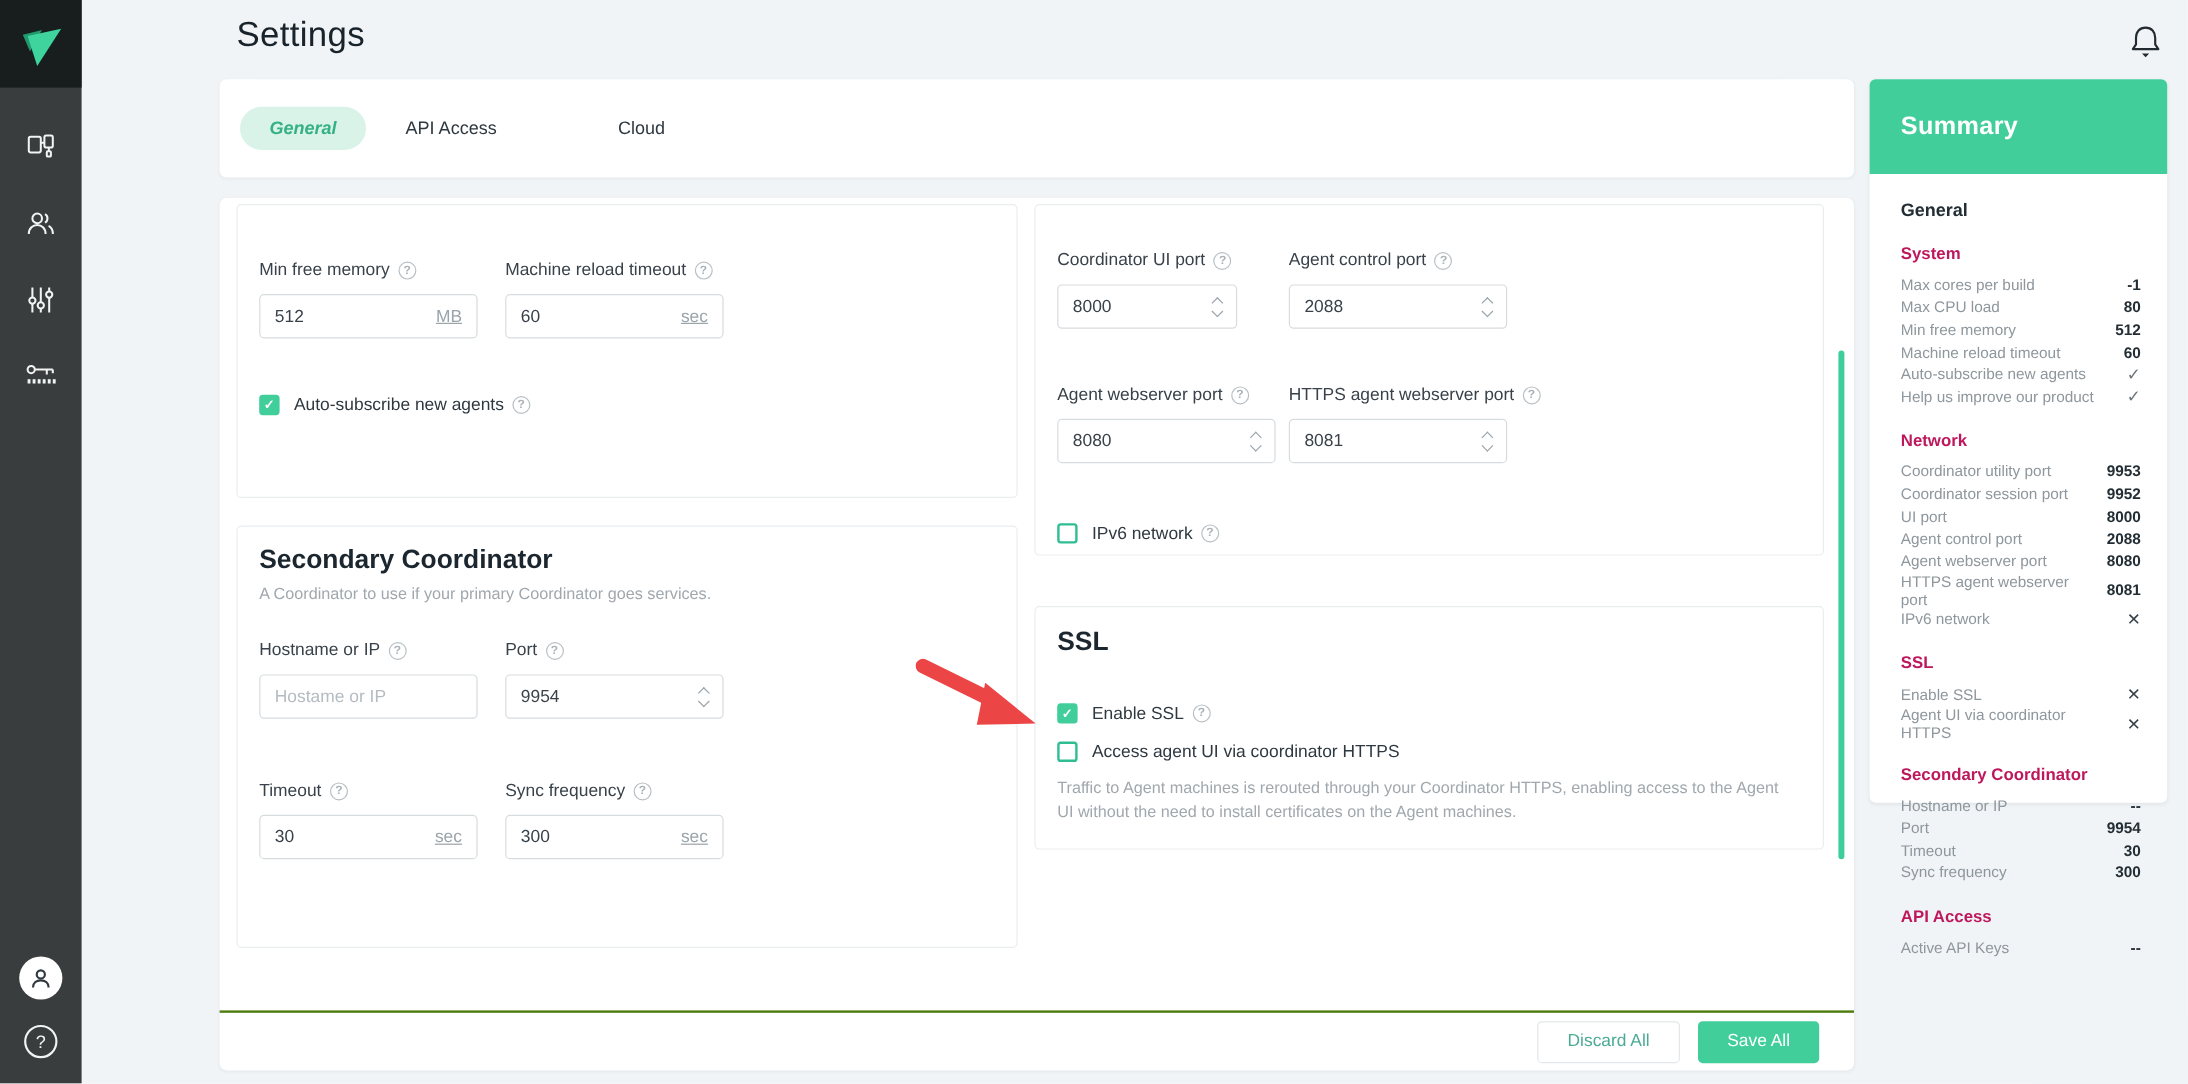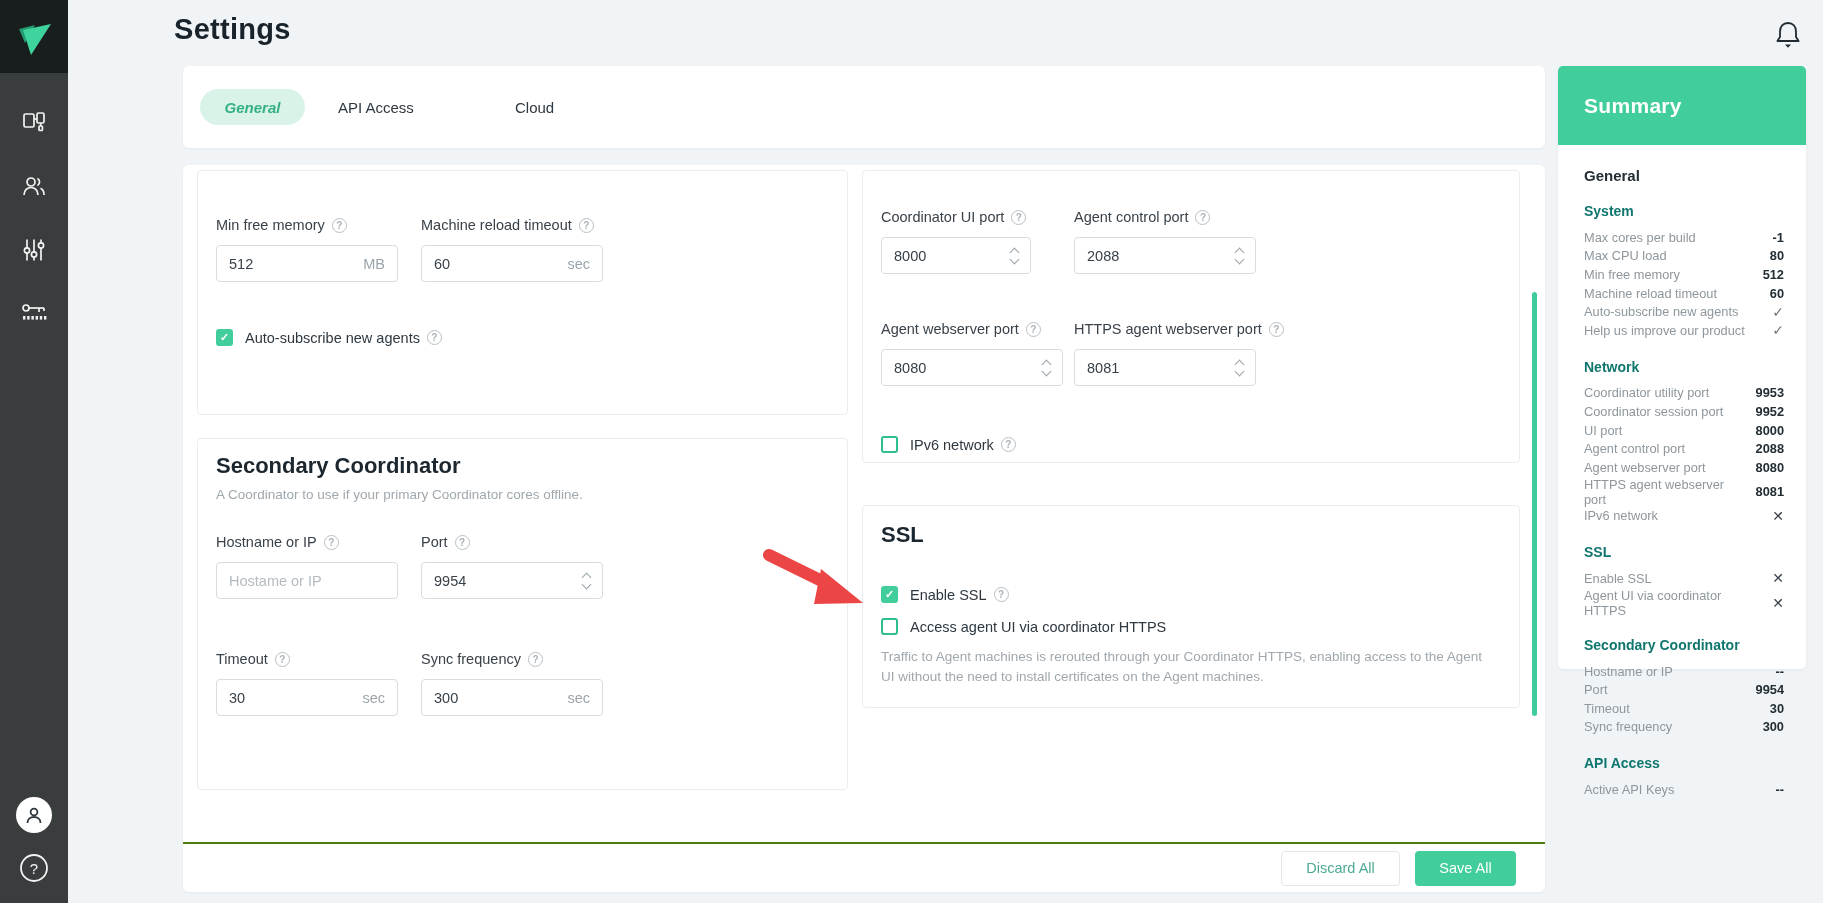--- a/index.html
+++ b/index.html
@@ -7,21 +7,21 @@
 
   
   .sidebar { position:absolute; left:0; top:0; width:68px; height:903px; background:#3a3d3d; z-index:5; }
   .logo-block { width:68px; height:73px; background:#181d1d; display:flex; align-items:center; justify-content:center; }
   .nav-icons { display:flex; flex-direction:column; align-items:center; gap:30px; margin-top:32px; }
   .nav-btn { width:34px; height:34px; display:flex; align-items:center; justify-content:center; cursor:pointer; }
   .sidebar-bottom { position:absolute; bottom:18px; left:0; width:68px; display:flex; flex-direction:column; align-items:center; gap:18px; }
   .avatar-circle { width:36px; height:36px; border-radius:50%; background:#fff; display:flex; align-items:center; justify-content:center; }
 
   
-  .page-title { position:absolute; left:174px; top:13px; font-size:29px; font-weight:700; color:#19232b; letter-spacing:.3px; }
+  .page-title { position:absolute; left:197px; top:13px; font-size:29px; font-weight:400; color:#19232b; letter-spacing:.3px; }
   .bell { position:absolute; left:1773px; top:19px; width:30px; height:32px; cursor:pointer; }
 
   
   .tabbar { position:absolute; left:183px; top:66px; width:1362px; height:82px; background:#fff; border-radius:6px; box-shadow:0 1px 3px rgba(20,30,40,.05); }
   .tab-pill { position:absolute; left:17px; top:23px; width:105px; height:36px; background:#d9f3e9; border-radius:18px; display:flex; align-items:center; justify-content:center; font-size:15px; font-weight:700; font-style:italic; color:#35b183; cursor:pointer; }
   .tab-plain { position:absolute; top:23px; height:36px; display:flex; align-items:center; font-size:15px; color:#2e3840; cursor:pointer; }
   .tab-api { left:155px; }
   .tab-cloud { left:292px;margin-left:40px; }
 
   
@@ -34,21 +34,21 @@
 
   .field-row { display:flex; }
   .fw205 { width:205px; }
   .fw193 { width:193px; }
   .f-label { font-size:14.5px; color:#39424a; display:flex; align-items:center; gap:7px; height:20px; margin-bottom:10px; white-space:nowrap; }
   .q { width:15px; height:15px; border:1.4px solid #b9c0c5; border-radius:50%; color:#aab2b8; font-size:10px; font-weight:700; display:inline-flex; align-items:center; justify-content:center; flex:0 0 auto; cursor:pointer; }
   .input-box { height:37px; border:1px solid #d7dcdf; border-radius:4px; display:flex; align-items:center; padding:0 12px; background:#fff; }
   .w150 { width:150px; } .w182 { width:182px; }
   .input-box input { border:none; outline:none; flex:1 1 auto; min-width:0; font-size:14.5px; color:#39424a; font-family:"Liberation Sans",sans-serif; background:transparent; }
   .input-box input::placeholder { color:#b4bcc2; }
-  .suffix { font-size:14.5px; color:#9aa4ab; flex:0 0 auto; }
+  .suffix { font-size:14.5px; color:#9aa4ab; flex:0 0 auto;text-decoration:underline; }
   .stepper { display:flex; flex-direction:column; align-items:center; gap:4px; flex:0 0 auto; cursor:pointer; padding-left:6px; }
   .stepper i { display:block; width:7px; height:7px; border-right:1.6px solid #9aa4ab; border-bottom:1.6px solid #9aa4ab; }
   .stepper .up { transform:rotate(-135deg); margin-bottom:-2px; }
   .stepper .down { transform:rotate(45deg); margin-top:-2px; }
 
   .check-row { display:flex; align-items:center; gap:12px; font-size:14.5px; color:#2e3840; }
   .checkbox { width:17px; height:17px; border-radius:3px; border:2px solid #2fbd92; background:#fff; display:flex; align-items:center; justify-content:center; cursor:pointer; flex:0 0 auto; }
   .checkbox[data-checked="true"] { background:#41ce9b; border-color:#41ce9b; }
   .checkbox[data-checked="true"]::after { content:"✓"; color:#fff; font-size:11px; font-weight:700; }
   .check-label { display:flex; align-items:center; gap:7px; }
@@ -74,21 +74,21 @@
 
   
   .scroll-thumb { position:absolute; left:1532px; top:292px; width:5px; height:424px; background:#3fce9b; border-radius:3px; z-index:6; cursor:grab; }
 
   
   .summary { position:absolute; left:1558px; top:66px; width:248px; height:603px; background:#fff; border-radius:5px; box-shadow:0 1px 3px rgba(20,30,40,.06); }
   .summary-header { height:79px; background:#41ce9b; border-radius:5px 5px 0 0; display:flex; align-items:center; padding-left:26px; }
   .summary-header span { color:#fff; font-size:21px; font-weight:700; letter-spacing:.3px; }
   .summary-body { padding:0 22px 0 26px; }
   .sum-h1 { font-size:15px; font-weight:700; color:#222d34; margin-top:22px; }
-  .sum-h2 { font-size:14px; font-weight:700; color:#0f766e; margin-top:19px; margin-bottom:9px; }
+  .sum-h2 { font-size:14px; font-weight:700; color:#be185d; margin-top:19px; margin-bottom:9px; }
   .sum-row { display:flex; align-items:center; justify-content:space-between; gap:25px; min-height:18.6px; }
   .sum-lbl { font-size:12.8px; color:#8e979d; line-height:15px; }
   .sum-val { font-size:12.8px; font-weight:700; color:#222d34; text-align:right; white-space:nowrap; }
   .sum-val.is-check { color:#6a737a; font-weight:400; font-size:14px; }
   .sum-val.is-cross { font-weight:400; font-size:14px; color:#39424a; }
 </style>
 </head>
 <body>
 
 <div class="sidebar">
@@ -210,21 +210,21 @@
         <span class="check-label">
             <span>Auto-subscribe new agents</span>
             <span class="q">?</span>
           </span>
       </div>
     </div>
   </div>
 
   <div class="panel panel-b">
     <div class="sec-title">Secondary Coordinator</div>
-    <div class="sec-desc">A Coordinator to use if your primary Coordinator cores offline.</div>
+    <div class="sec-desc">A Coordinator to use if your primary Coordinator goes services.</div>
     <div class="field-row labels-gap">
       <div class="fw205">
         <div class="f-label">
             <span>Hostname or IP</span>
             <span class="q">?</span>
           </div>
         <div class="input-box w182">
           <input placeholder="Hostame or IP" style="">
         </div>
       </div>

